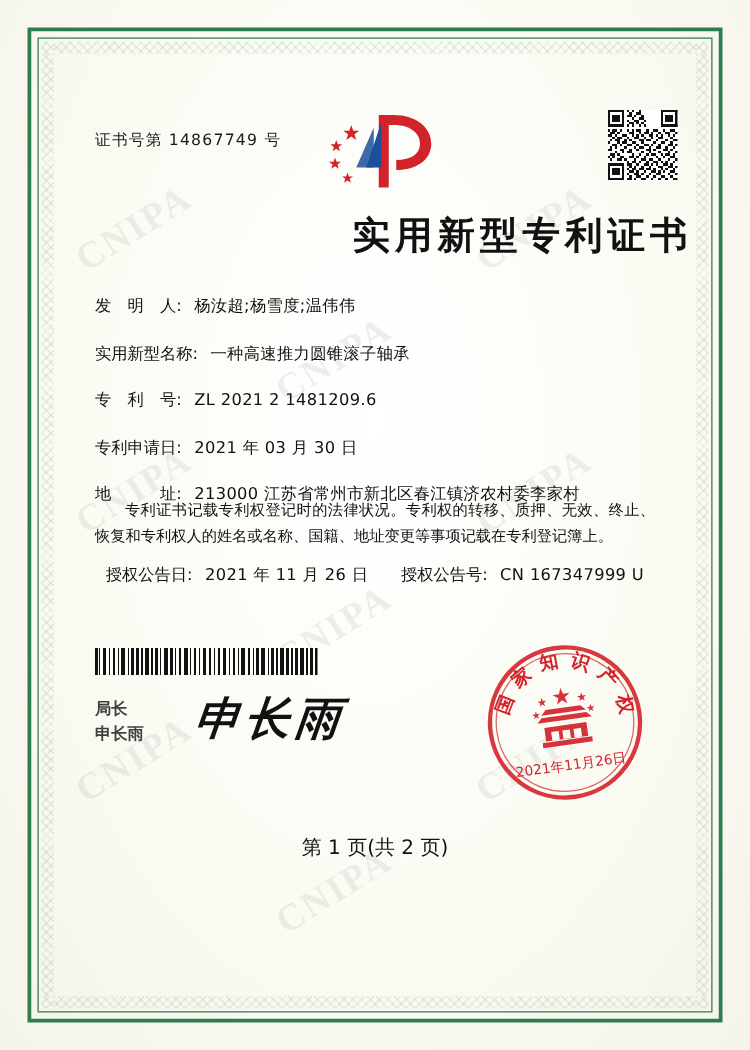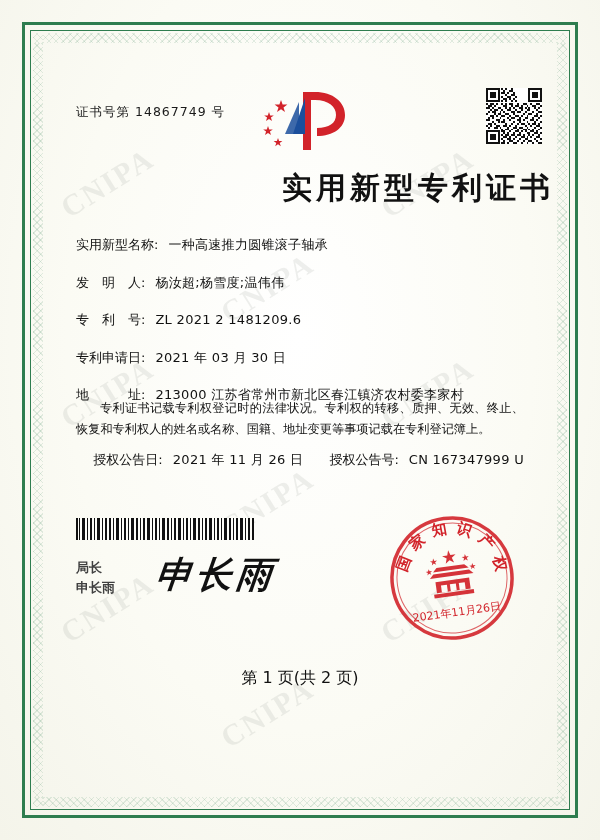--- a/index.html
+++ b/index.html
@@ -136,21 +136,21 @@
   .field-label {
     flex: 0 0 auto;
     white-space: nowrap;
     letter-spacing: 0px;
   }
   .field-value {
     margin-left: 10px;
     white-space: nowrap;
     letter-spacing: 0.3px;
   }
-  .field-row.dual { justify-content: flex-end; margin-top: 47px; }
+  .field-row.dual { justify-content: center; margin-top: 47px; }
   .field-row .spacer { width: 26px; flex: 0 0 auto; }
 
   .paras {
     position: absolute;
     left: 30px;
     top: 352px;
     width: 448px;
     font-size: 12.2px;
     line-height: 1.72;
     color: #111;
@@ -469,26 +469,26 @@
           <polygon points="27,38 28.2,41.4 31.8,41.4 28.9,43.5 30,47 27,44.9 24,47 25.1,43.5 22.2,41.4 25.8,41.4"></polygon>
           <polygon points="37,50 38.1,53.1 41.4,53.1 38.7,55 39.8,58.2 37,56.3 34.2,58.2 35.3,55 32.6,53.1 35.9,53.1"></polygon>
         </g>
       </svg>
     </div>
 
     <div class="title">实用新型专利证书</div>
 
     <div class="fields">
       <div class="field-row">
+        <span class="field-label">发　明　人:</span>
+        <span class="field-value">杨汝超;杨雪度;温伟伟</span>
+      </div>
+      <div class="field-row">
         <span class="field-label">实用新型名称:</span>
         <span class="field-value">一种高速推力圆锥滚子轴承</span>
-      </div>
-      <div class="field-row">
-        <span class="field-label">发　明　人:</span>
-        <span class="field-value">杨汝超;杨雪度;温伟伟</span>
       </div>
       <div class="field-row">
         <span class="field-label">专　利　号:</span>
         <span class="field-value">ZL 2021 2 1481209.6</span>
       </div>
       <div class="field-row">
         <span class="field-label">专利申请日:</span>
         <span class="field-value">2021 年 03 月 30 日</span>
       </div>
       <div class="field-row">

